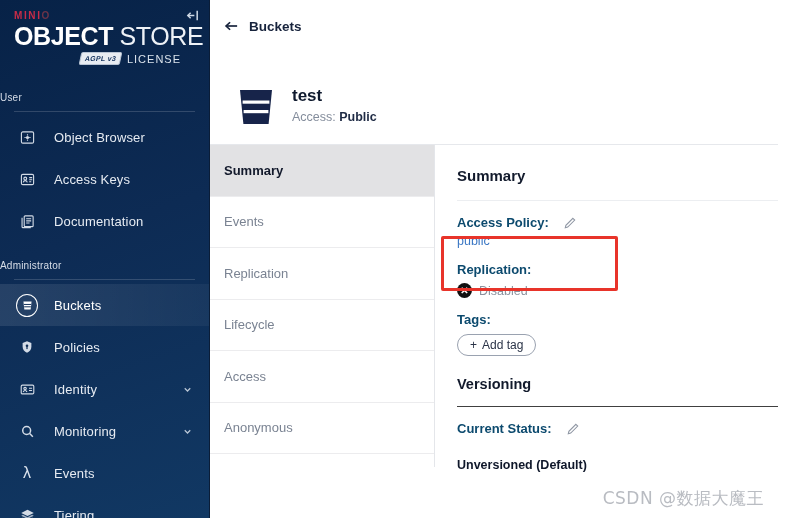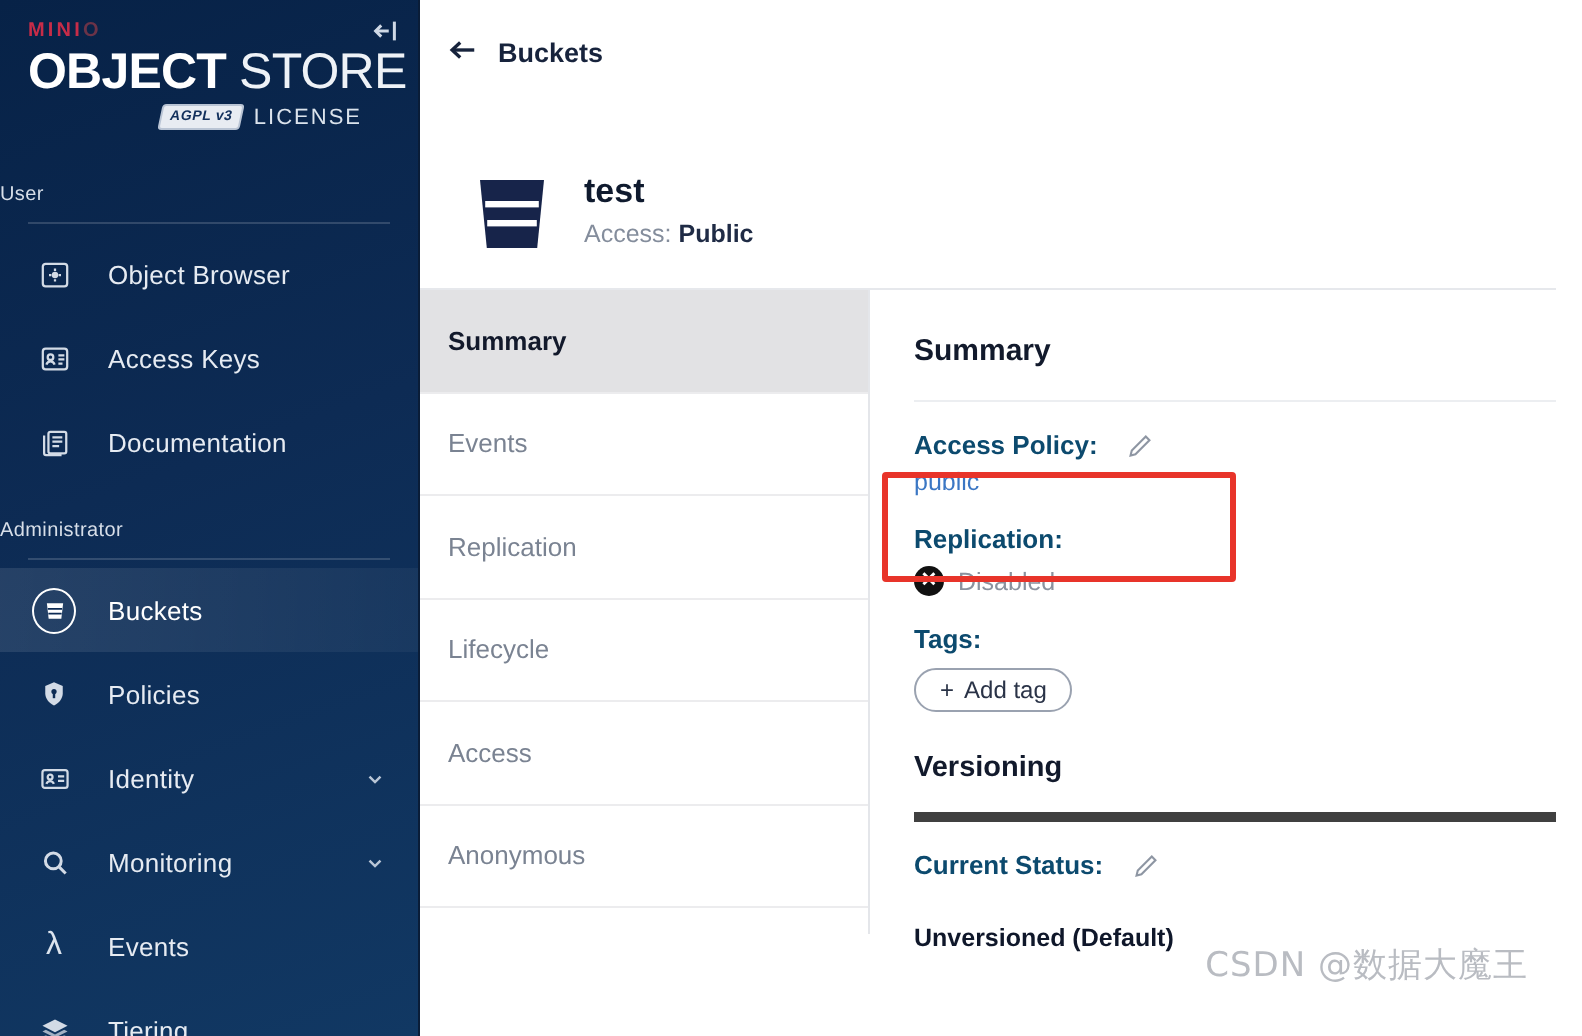--- a/index.html
+++ b/index.html
@@ -124,29 +124,29 @@
     font-weight: bold;
   }
   .status-text { font-size: 12.5px; color: #8b929e; }
   .add-tag {
     margin-top: 7px; display: inline-flex; align-items: center; gap: 5px;
     border: 1px solid #9aa2b0; border-radius: 12px; padding: 3px 12px;
     font-size: 12px; color: #2a3347; cursor: pointer; background: #fff;
   }
   .section-title {
     font-size: 14.5px; font-weight: bold; color: #121a2c;
-    padding: 20px 0 14px 0; border-bottom: 5px solid #404040;
+    padding: 20px 0 14px 0; border-bottom: 1px solid #404040;
   }
 
   .redbox {
     position: absolute; left: 441px; top: 236px; width: 177px; height: 55px;
     border: 3px solid #e8342a; border-radius: 2px; pointer-events: none; z-index: 5;
   }
   .watermark {
-    position: absolute; right: 14px; bottom: 24px; z-index: 6;
+    position: absolute; right: 14px; bottom: 8px; z-index: 6;
     font-size: 17px; color: #b9bcc2; letter-spacing: 0.5px;
     font-family: "DejaVu Sans", sans-serif; white-space: nowrap;
   }
 </style>
 </head>
 <body>
 
 <div class="app">
 
   <div class="sidebar">

